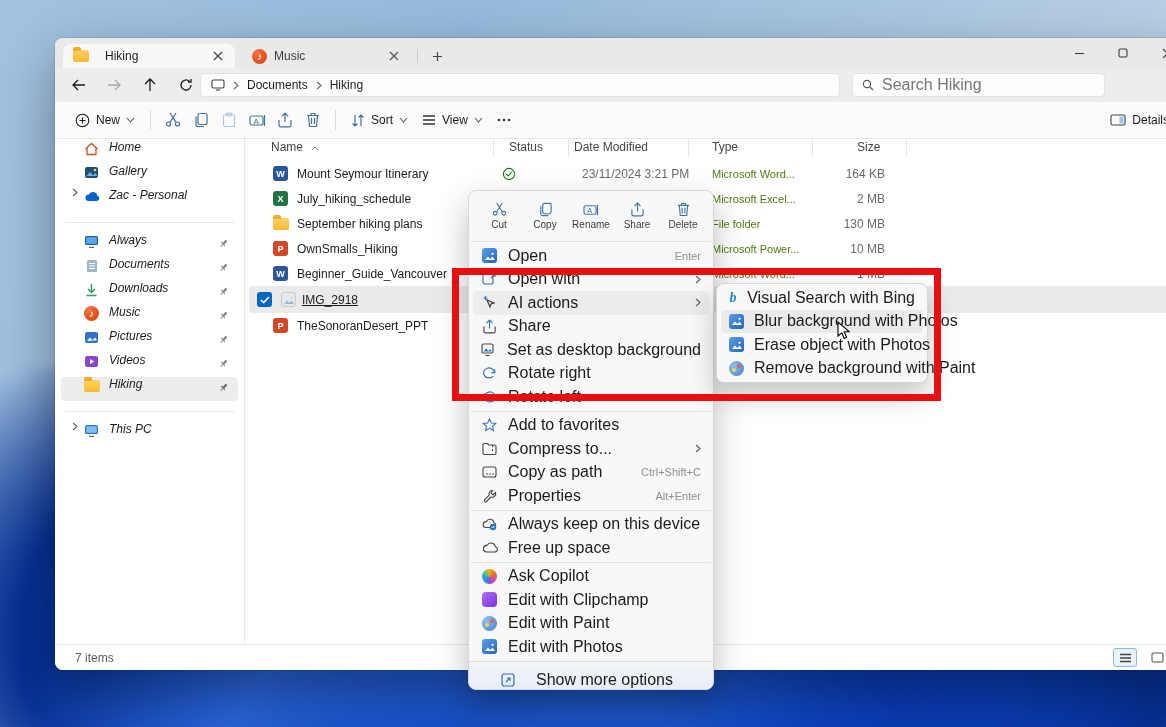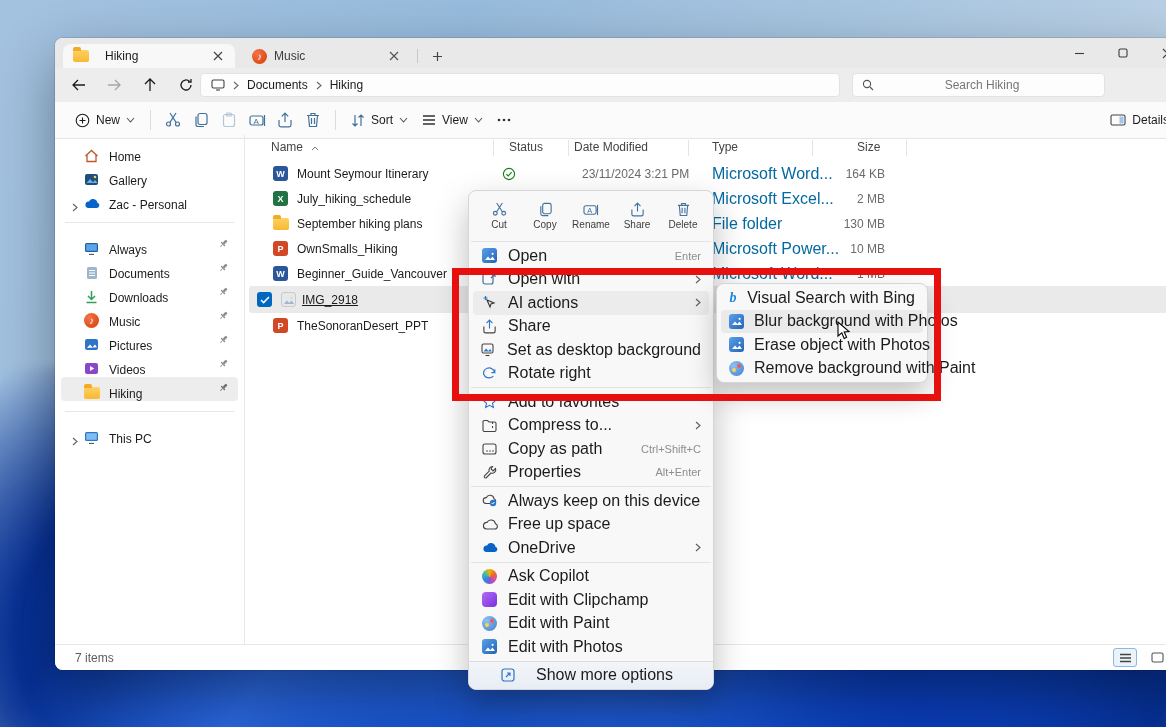--- a/index.html
+++ b/index.html
@@ -32,34 +32,34 @@
   
   .navbar { position:absolute; left:0; top:30px; right:0; height:34px; background:#ededee; display:flex; align-items:center; }
   .navbtn { width:30px; height:26px; display:flex; align-items:center; justify-content:center; border-radius:4px; }
   .navgrp { display:flex; gap:6px; margin-left:8px; }
   .addrbar { position:absolute; left:145px; top:5px; width:640px; height:24px; background:#fdfdfd; border:1px solid #e2e2e2;
              border-radius:4px; display:flex; align-items:center; gap:8px; padding:0 10px; }
   .crumb { font-size:12px; color:#1b1b1b; }
   .searchbox { position:absolute; left:797px; top:5px; width:253px; height:24px; background:#fdfdfd; border:1px solid #e2e2e2;
                border-radius:4px; display:flex; align-items:center; gap:8px; padding:0 9px; }
   .searchbox input { border:none; outline:none; background:transparent; font-family:"Liberation Sans",sans-serif;
-                     font-size:12px; color:#1b1b1b; width:200px;text-align:center; }
+                     font-size:16px; color:#1b1b1b; width:200px; }
   .searchbox input::placeholder { color:#767676; }
   
   .toolbar { position:absolute; left:0; top:64px; right:0; height:37px; background:#fbfbfb; border-bottom:1px solid #e4e4e4;
              display:flex; align-items:center; padding:0 13px; }
   .tbtn { display:flex; align-items:center; gap:6px; padding:0 7px; height:28px; border-radius:4px; color:#1b1b1b; }
   .tsep { width:1px; height:20px; background:#dcdcdc; margin:0 8px; }
   .ticon { width:28px; height:28px; display:flex; align-items:center; justify-content:center; border-radius:4px; }
   .ticon.disabled { opacity:.38; }
   .tright { margin-left:auto; display:flex; align-items:flex-end; gap:6px; }
   
   .bodywrap { position:absolute; left:0; top:97px; right:0; bottom:26px; display:flex; }
   .sidebar { position:relative; width:190px; border-right:1px solid #e8e8e8; padding-top:5px; }
-  .sitem { position:relative; height:24px; display:flex; align-items:flex-end; margin:0 6px; padding-left:6px; border-radius:4px; }
+  .sitem { position:relative; height:24px; display:flex; align-items:flex-start; margin:0 6px; padding-left:6px; border-radius:4px;font-style:italic; }
   .sitem.selected { background:#ededed; }
   .schev { width:16px; display:flex; justify-content:center; color:#616161; }
   .sicon { width:17px; height:17px; display:flex; align-items:center; justify-content:center; margin-right:9px; }
   .slabel { font-size:12px; }
   .spin { position:absolute; right:9px; top:5px; color:#8b8b8b; }
   .sdiv { height:1px; background:#e7e7e7; margin:10px 10px; }
   
   .filearea { position:relative; flex:1; }
   .colhead { position:absolute; left:0; top:2px; right:0; height:22px; font-size:12px; color:#444; }
   .col { position:absolute; top:3px; }
@@ -68,21 +68,21 @@
   .frow { position:relative; height:25px; display:flex; align-items:center; }
   .frow.selected { background:#eaeaea; border-radius:3px; margin:0 4px 0 4px; height:27px; }
   .fcheck { position:absolute; left:8px; top:6px; width:15px; height:15px; background:#0067c0; border-radius:3px;
             display:flex; align-items:center; justify-content:center; }
   .ficon { position:absolute; left:27px; width:17px; height:17px; display:flex; align-items:center; justify-content:center; }
   .frow.selected .ficon { left:31px; }
   .fname { position:absolute; left:52px; font-size:12px; color:#1b1b1b; white-space:nowrap; }
   .frow.selected .fname { left:53px;text-decoration:underline; }
   .fstatus { position:absolute; left:256px; width:16px; display:flex; justify-content:center; }
   .fdate { position:absolute; left:337px; font-size:12px; color:#6b6b6b; }
-  .ftype { position:absolute; left:467px; font-size:16px; color:#0369a1; }
+  .ftype { position:absolute; left:467px; font-size:11px; color:#4d7c0f; }
   .fsize { position:absolute; left:520px; width:120px; text-align:right; font-size:12px; color:#6b6b6b; }
   
   .chip { width:15px; height:15px; border-radius:3px; color:#fff; font-size:9px; font-weight:bold;
           display:flex; align-items:center; justify-content:center; }
   .chip.word { background:#2b579a; } .chip.excel { background:#217346; } .chip.ppt { background:#d24726; }
   .chip.img  { background:linear-gradient(135deg,#5aa0e8,#2264b8); }
   .chip.imggrey { background:#e8e8e8; border:1px solid #c9c9c9; }
   .folderglyph { position:relative; width:16px; height:12px; background:linear-gradient(#ffd262,#f8b832); border-radius:2px; }
   .folderglyph:before { content:""; position:absolute; left:0; top:-3px; width:8px; height:4px; background:#f0ab28; border-radius:2px 2px 0 0; }
   
@@ -98,21 +98,21 @@
   .cmditem { width:42px; height:38px; display:flex; flex-direction:column; align-items:center; justify-content:center; gap:2px; border-radius:4px; }
   .cmditem .cl { font-size:10px; color:#3d3d3d; }
   .cdiv { height:1px; background:#e3e3e3; margin:2px 2px; }
   .mi { position:relative; height:23.5px; display:flex; align-items:center; margin:0 4px; padding:0 8px; border-radius:4px; }
   .mi.hl { background:#ececec; }
   .mic { width:17px; height:17px; display:flex; align-items:center; justify-content:center; margin-right:10px; }
   .mil { font-size:16px; color:#1b1b1b; white-space:nowrap; }
   .mis { margin-left:auto; font-size:11px; color:#8d8d8d; }
   .mich { margin-left:auto; color:#5c5c5c; display:flex; }
   .cfooter { height:28px; margin-top:2px; border-top:1px solid #dcdcdc; background:linear-gradient(#f2f5f9,#e8edf5);
-             border-radius:0 0 8px 8px; display:flex; align-items:center; gap:10px; padding:0 14px 0 30px; }
+             border-radius:0 0 8px 8px; display:flex; align-items:flex-end; gap:10px; padding:0 14px 0 30px; }
   
   .smenu { position:absolute; left:716px; top:283px; width:212px; z-index:25; background:#f8f8f8; border:1px solid #d6d6d6;
            border-radius:8px; box-shadow:0 12px 28px rgba(0,0,0,.24); padding:2px 0; }
   .smi { height:23.5px; display:flex; align-items:center; margin:0 4px; padding:0 8px; border-radius:4px; }
   .smi.hover { background:#eaeaea; }
   
   .redrect { position:absolute; left:452px; top:268px; width:489px; height:133px; border:7px solid #e80f0f; z-index:40; pointer-events:none; }
   .cursor { position:absolute; left:837px; top:321px; z-index:50; pointer-events:none; }
   
   .musicdot { width:15px; height:15px; border-radius:50%; background:radial-gradient(circle at 35% 30%,#f2744b,#d83b01);
@@ -712,20 +712,29 @@
     </div>
     <div class="mi">
       <span class="mic">
         <svg width="15" height="14" viewBox="0 0 15 14">
             <path d="M12.5 6.5a5.5 5 0 1 0-1.2 3.6" fill="none" stroke="#2e75c8" stroke-width="1.2"></path>
             <path d="M12.8 3.2v3.4H9.4" fill="none" stroke="#2e75c8" stroke-width="1.2"></path>
           </svg>
       </span>
       <span class="mil">Rotate right</span>
     </div>
+    <div class="mi">
+      <span class="mic">
+        <svg width="15" height="14" viewBox="0 0 15 14">
+            <path d="M2.5 6.5a5.5 5 0 1 1 1.2 3.6" fill="none" stroke="#2e75c8" stroke-width="1.2"></path>
+            <path d="M2.2 3.2v3.4h3.4" fill="none" stroke="#2e75c8" stroke-width="1.2"></path>
+          </svg>
+      </span>
+      <span class="mil">Rotate left</span>
+    </div>
     <div class="cdiv"></div>
     <div class="mi">
       <span class="mic">
         <svg width="15" height="14" viewBox="0 0 15 14">
             <path d="M7.5 1l1.9 4 4.3.4-3.2 2.9.9 4.2-3.9-2.2-3.9 2.2.9-4.2L1.3 5.4l4.3-.4z" fill="none" stroke="#2e75c8" stroke-width="1.1"></path>
           </svg>
       </span>
       <span class="mil">Add to favorites</span>
     </div>
     <div class="mi">
@@ -774,33 +783,20 @@
       </span>
       <span class="mil">Always keep on this device</span>
     </div>
     <div class="mi">
       <span class="mic">
         <svg width="16" height="11" viewBox="0 0 16 11">
             <path d="M4.5 10h8.3a2.7 2.7 0 0 0 .6-5.3A4.5 4.5 0 0 0 5 3.4 3.3 3.3 0 0 0 4.5 10z" fill="none" stroke="#444" stroke-width="1.1"></path>
           </svg>
       </span>
       <span class="mil">Free up space</span>
-    </div>
-    <div class="mi">
-      <span class="mic">
-        <svg width="16" height="11" viewBox="0 0 16 11">
-            <path d="M4.5 10h8.3a2.7 2.7 0 0 0 .6-5.3A4.5 4.5 0 0 0 5 3.4 3.3 3.3 0 0 0 4.5 10z" fill="#0a64c8"></path>
-          </svg>
-      </span>
-      <span class="mil">OneDrive</span>
-      <span class="mich">
-          <svg width="6" height="9" viewBox="0 0 6 9">
-            <path d="M1 1l4 3.5L1 8" stroke="#5c5c5c" stroke-width="1.1" fill="none"></path>
-          </svg>
-        </span>
     </div>
     <div class="cdiv"></div>
     <div class="mi">
       <span class="mic">
           <span class="copilot"></span>
         </span>
       <span class="mil">Ask Copilot</span>
     </div>
     <div class="mi">
       <span class="mic">

